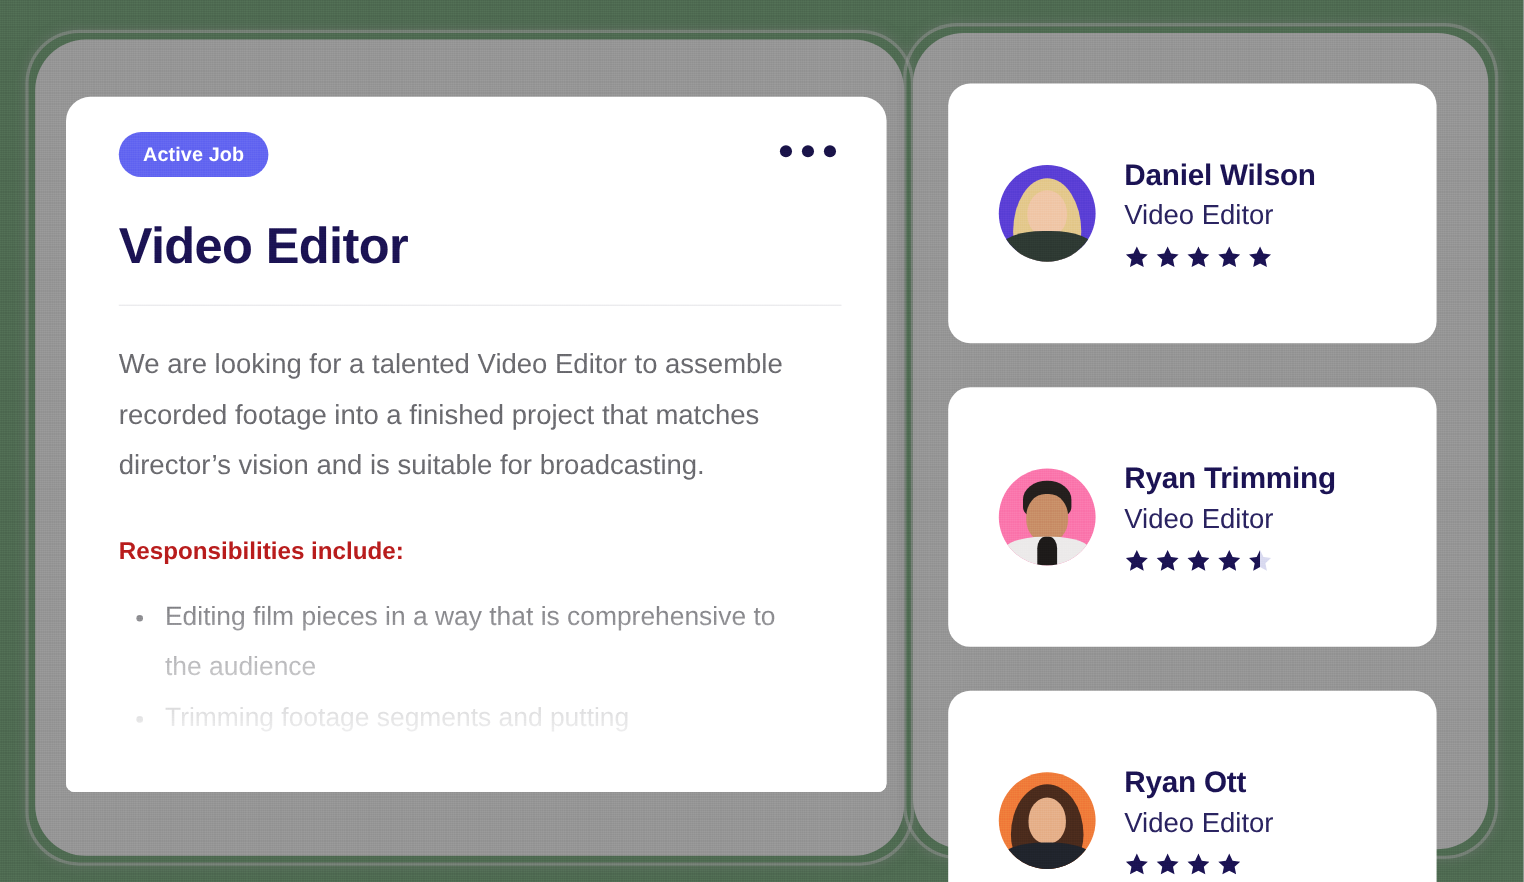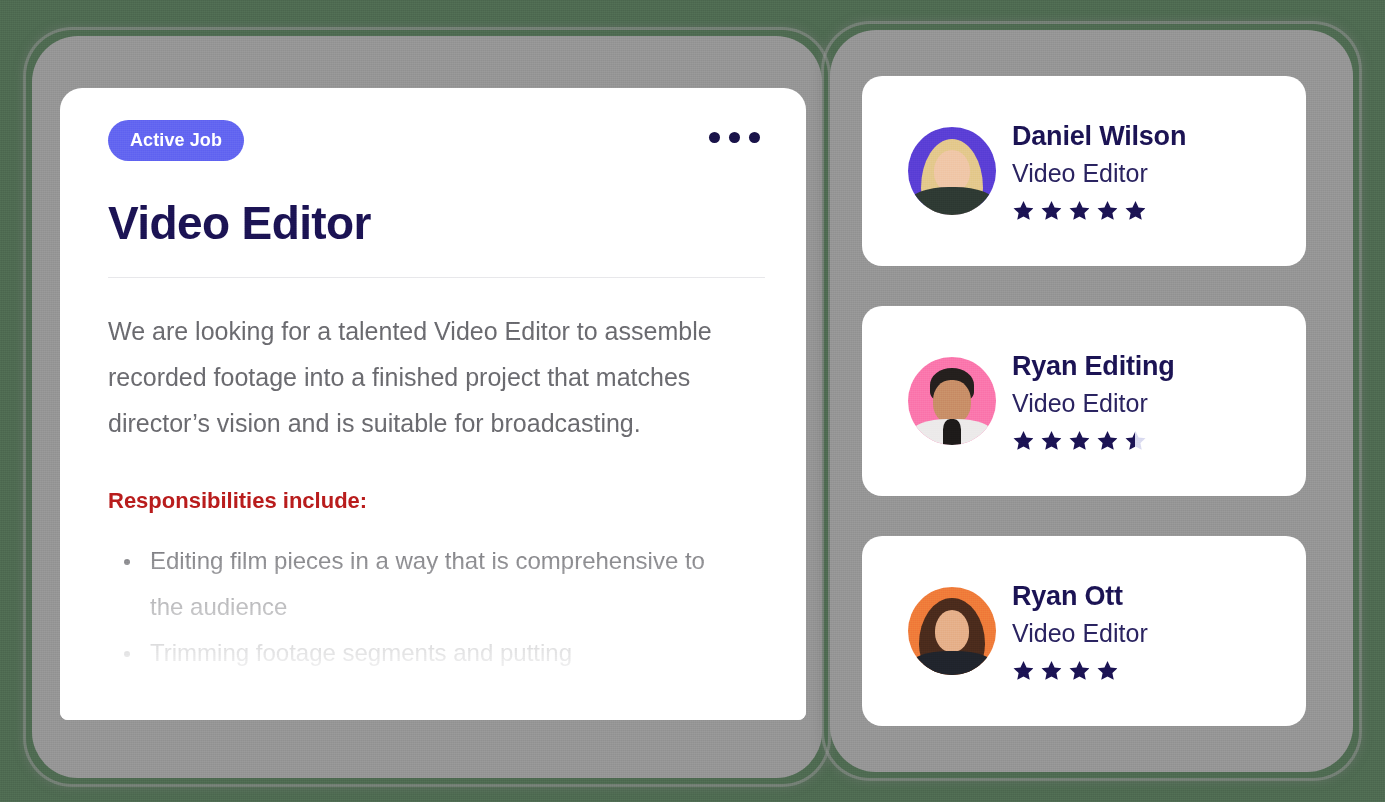--- a/index.html
+++ b/index.html
@@ -192,25 +192,25 @@
     width: 444px;
     z-index: 10;
     display: flex;
     flex-direction: column;
     gap: 40px;
   }
 
   .cand-card {
     background: #ffffff;
     border-radius: 20px;
-    height: 190px;
+    height: 236px;
     display: flex;
     align-items: center;
     padding: 0 34px 0 46px;
-    gap: 16px;
+    gap: 26px;
   }
 
   .avatar {
     width: 88px;
     height: 88px;
     border-radius: 50%;
     flex: 0 0 88px;
     position: relative;
     overflow: hidden;
   }
@@ -403,21 +403,21 @@
   </div>
 
   <div class="cand-card">
     <div class="avatar av-ryan">
       <div class="hair"></div>
       <div class="face"></div>
       <div class="body"></div>
       <div class="collar"></div>
     </div>
     <div class="cand-info">
-      <div class="cand-name">Ryan Editing</div>
+      <div class="cand-name">Ryan Trimming</div>
       <div class="cand-role">Video Editor</div>
       <div class="stars">
           <svg viewBox="0 0 24 23" class="star">
             <defs>
               <linearGradient id="g1_0" x1="0" x2="1" y1="0" y2="0">
                 <stop offset="1" stop-color="#1b1354"></stop>
                 <stop offset="1" stop-color="#d9daf0"></stop>
               </linearGradient>
             </defs>
             <path d="M12 1.6 15.2 8.3 22.4 9.2 17.1 14.1 18.5 21.2 12 17.8 5.5 21.2 6.9 14.1 1.6 9.2 8.8 8.3Z" fill="url(#g1_0)"></path>

